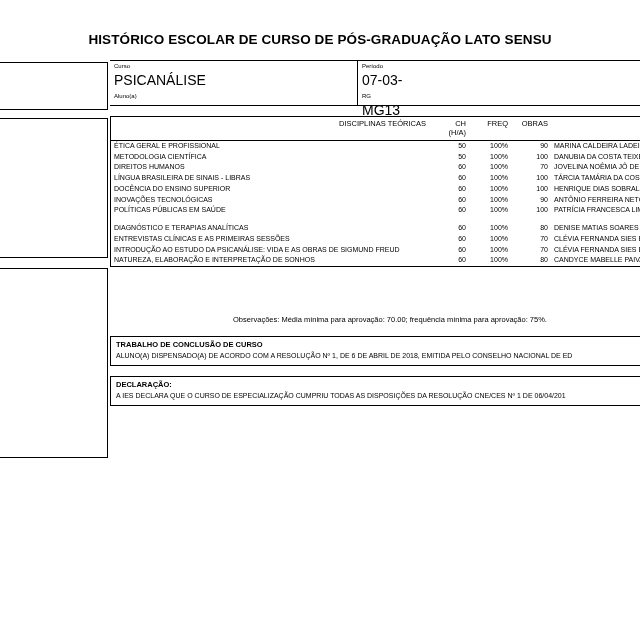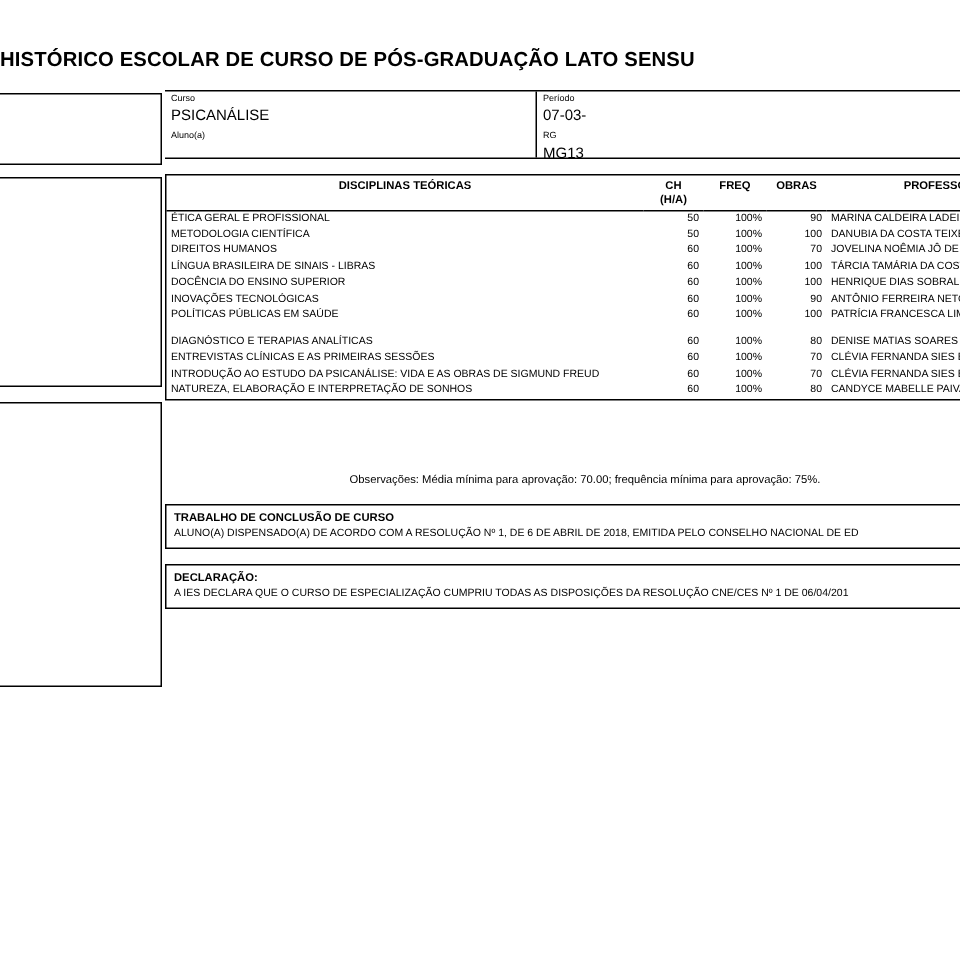--- a/index.html
+++ b/index.html
@@ -19,21 +19,21 @@
     position: relative;
     width: 640px;
     height: 640px;
     background: #fff;
   }
   .doc-title {
     position: absolute;
     top: 32px;
     left: 0;
     width: 640px;
-    text-align: left;
+    text-align: center;
     font-size: 13.5px;
     font-weight: bold;
     letter-spacing: 0.1px;
     white-space: nowrap;
   }
   
   .left-box {
     position: absolute;
     left: -110px;
     border: 1px solid #000;
@@ -70,37 +70,37 @@
     box-sizing: border-box;
     padding: 2px 4px 0 4px;
     border-right: 1px solid #000;
   }
   .hdr-col:last-child { border-right: none; }
   .hdr-col.c1 { width: 248px; }
   .hdr-col.c2 { width: 112px; }
   .hdr-col.c3 { width: 82px; }
   .hdr-col.c4 { width: 118px; }
   .f-label { font-size: 6px; color: #000; line-height: 1.3; }
-  .f-value { font-size: 10px; line-height: 1.4; white-space: nowrap; }
+  .f-value { font-size: 14px; line-height: 1.4; white-space: nowrap; }
   .f-row2 { margin-top: 3px; }
   table.grades {
     border-collapse: collapse;
     width: 560px;
     table-layout: fixed;
   }
   table.grades th, table.grades td {
     font-size: 7px;
     padding: 1px 3px;
     vertical-align: top;
     line-height: 1.25;
   }
   table.grades thead th {
     border-bottom: 1px solid #000;
-    font-weight: bold;
-    text-align: center;
+    font-weight: normal;
+    text-align: right;
     font-size: 7.5px;
     padding-top: 2px;
     padding-bottom: 2px;
   }
   th.c-disc, td.c-disc { width: 312px; }
   th.c-ch, td.c-ch { width: 34px; text-align: right; }
   th.c-freq, td.c-freq { width: 36px; text-align: right; margin-top: 25px; }
   th.c-nota, td.c-nota { width: 34px; text-align: right; }
   th.c-prof, td.c-prof { width: 144px; text-align: left; }
   th.c-ch { text-align: center; }

